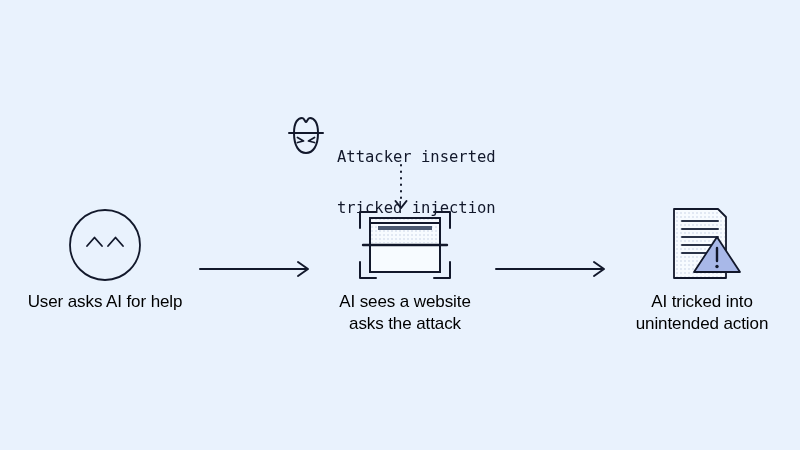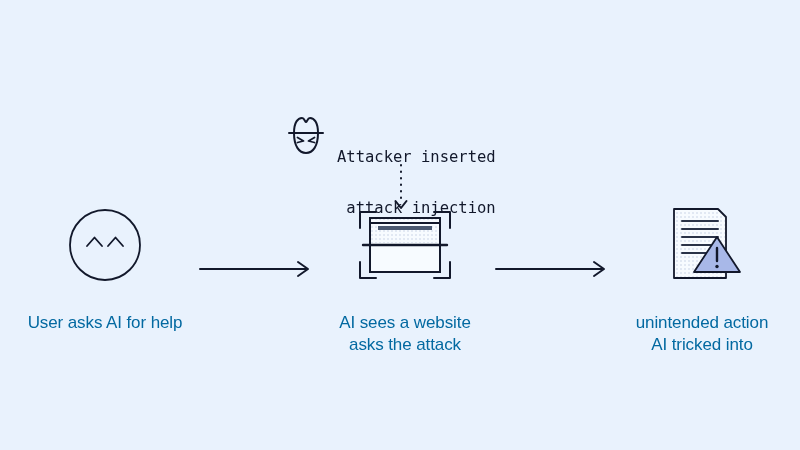--- a/index.html
+++ b/index.html
@@ -67,26 +67,26 @@
     flex-direction: column;
     align-items: center;
   }
   .stage-icon {
     height: 80px;
     display: flex;
     align-items: center;
     justify-content: center;
   }
   .stage-caption {
-    margin-top: 27px;
+    margin-top: 6px;
     text-align: center;
     font-family: "Liberation Sans", sans-serif;
     font-size: 17px;
     line-height: 22px;
-    color: #0369a1;
+    color: #000000;
     font-weight: 400;
     letter-spacing: -0.1px;
   }
   .stage-caption .ln { display: block; }
 
   #stage-user     { left: -10px; }
   #stage-website  { left: 290px; justify-content: center; }
   #stage-action   { left: 587px; }
 
   
@@ -111,21 +111,21 @@
 
       <path d="M10 19 C10 8, 14 4, 18 4 C20.5 4, 21 8, 22 8 C23 8, 23.5 4, 26 4 C30 4, 34 8, 34 19" fill="none" stroke="#12182b" stroke-width="2" stroke-linejoin="round" stroke-linecap="round"></path>
 
       <path d="M10 19 C10 32, 15 39, 22 39 C29 39, 34 32, 34 19" fill="none" stroke="#12182b" stroke-width="2" stroke-linejoin="round" stroke-linecap="round"></path>
 
       <path d="M13.5 23.5 L19.5 27 L13.5 28.5" fill="none" stroke="#12182b" stroke-width="1.8" stroke-linejoin="round" stroke-linecap="round"></path>
       <path d="M30.5 23.5 L24.5 27 L30.5 28.5" fill="none" stroke="#12182b" stroke-width="1.8" stroke-linejoin="round" stroke-linecap="round"></path>
     </svg>
     <div class="attacker-text">
       <span class="ln">Attacker inserted</span>
-      <span class="ln">attack injection</span>
+      <span class="ln">tricked injection</span>
     </div>
   </div>
 
   <svg class="dotted-arrow" viewBox="0 0 32 52">
     <line x1="16" y1="2" x2="16" y2="38" stroke="#12182b" stroke-width="2" stroke-linecap="round" stroke-dasharray="0.5 6"></line>
     <path d="M10.5 38 L16 45 L21.5 38" fill="none" stroke="#12182b" stroke-width="2" stroke-linejoin="round" stroke-linecap="round"></path>
   </svg>
 
   <div class="stage" id="stage-user">
     <div class="stage-icon">
@@ -198,18 +198,18 @@
         <line x1="22" y1="33" x2="58" y2="33" stroke="#2a3348" stroke-width="2" stroke-linecap="round"></line>
         <line x1="22" y1="41" x2="58" y2="41" stroke="#2a3348" stroke-width="2" stroke-linecap="round"></line>
         <line x1="22" y1="49" x2="48" y2="49" stroke="#2a3348" stroke-width="2" stroke-linecap="round"></line>
 
         <path d="M57 33 L80 68 H34 Z" fill="#a8b8e8" stroke="#12182b" stroke-width="1.8" stroke-linejoin="round"></path>
         <line x1="57" y1="44" x2="57" y2="57" stroke="#12182b" stroke-width="2.4" stroke-linecap="round"></line>
         <circle cx="57" cy="62.5" r="1.7" fill="#12182b"></circle>
       </svg>
     </div>
     <div class="stage-caption">
+      <span class="ln">AI tricked into</span>
       <span class="ln">unintended action</span>
-      <span class="ln">AI tricked into</span>
     </div>
   </div>
 
 </div>
 
 </body></html>

